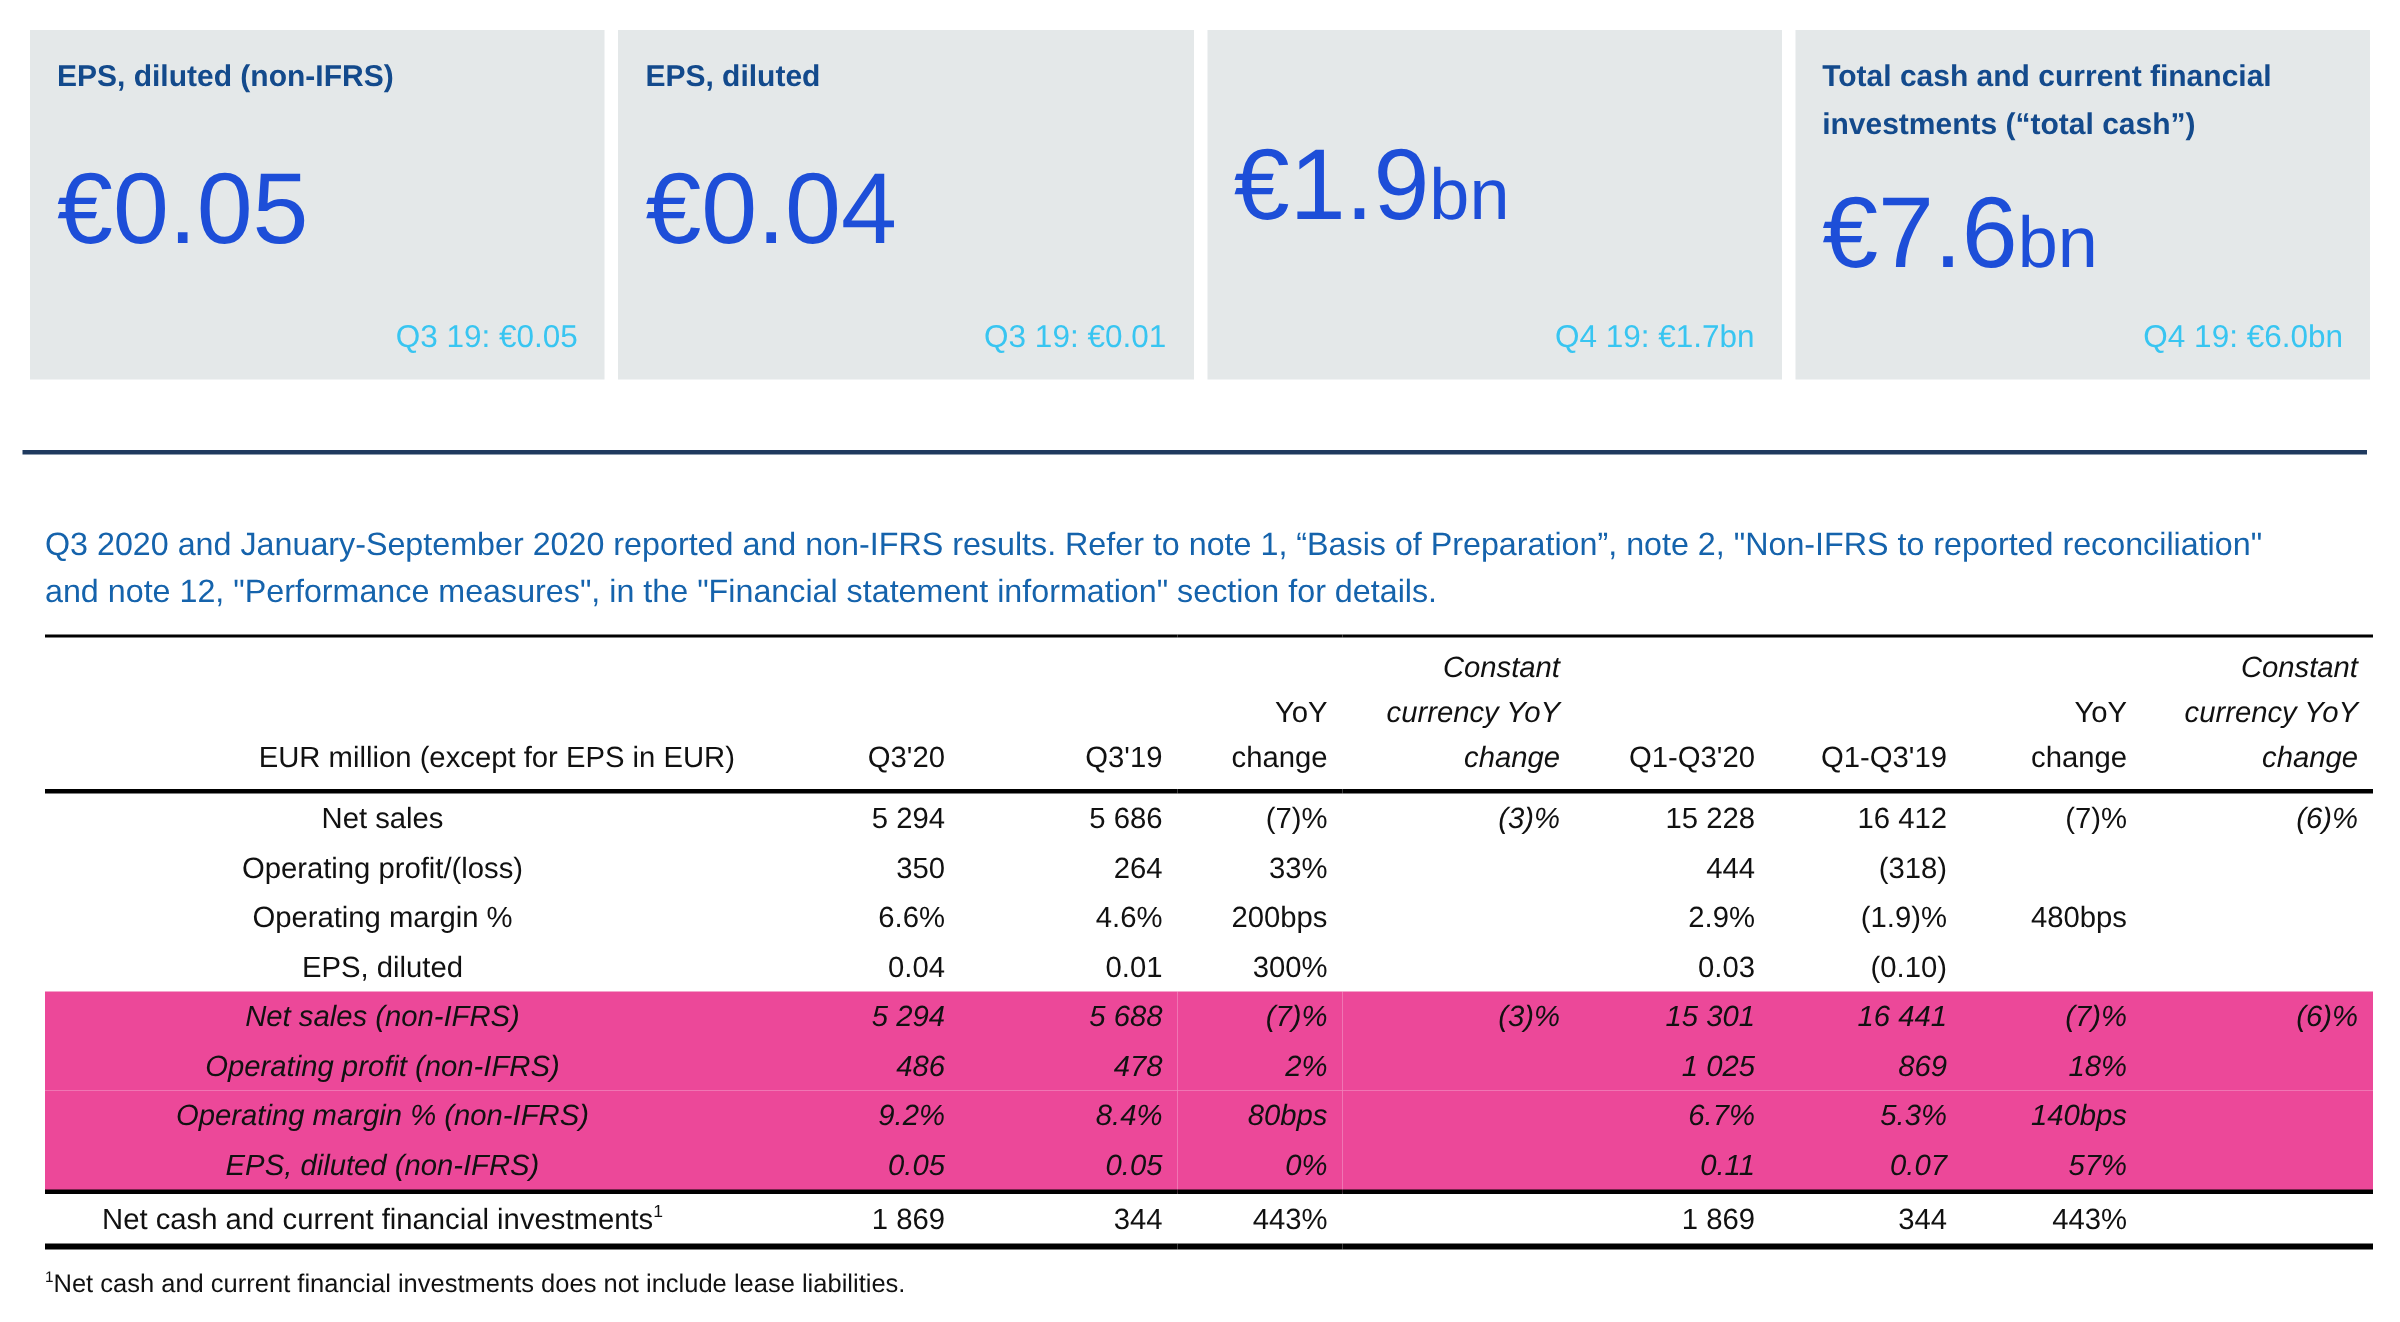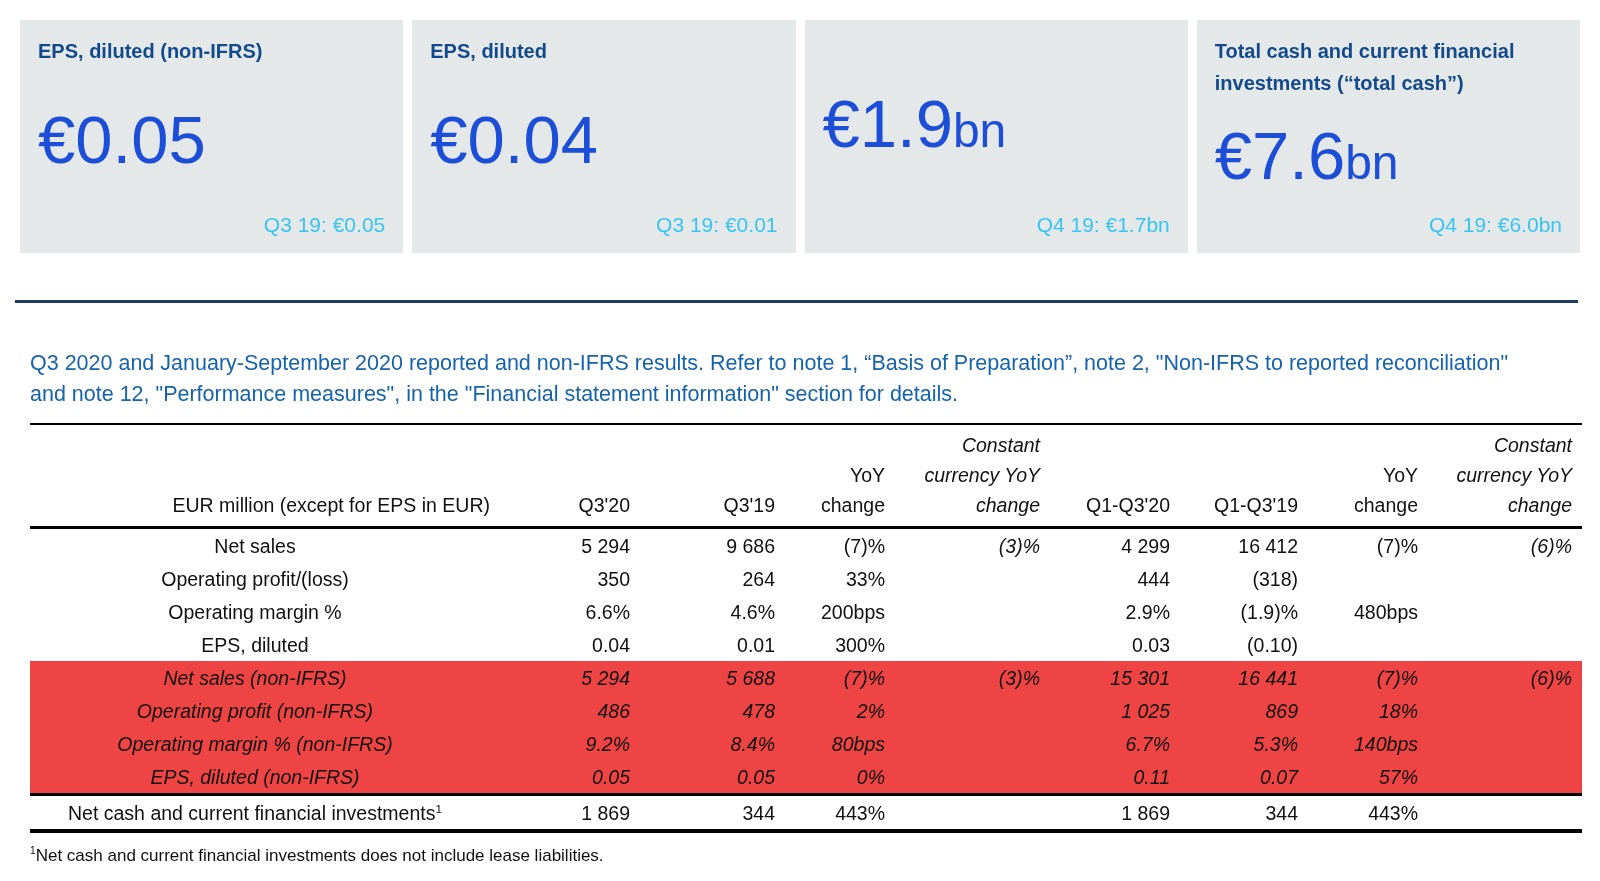--- a/index.html
+++ b/index.html
@@ -83,21 +83,21 @@
   table.results th.left { text-align: right; padding-left: 2px; padding-right: 0; }
   table.results td {
     font-size: 19.5px;
     line-height: 22px;
     padding: 5.5px 10px 5.5px 0;
     white-space: nowrap;
   }
   td.label { text-align: center; padding-left: 2px; padding-right: 0; }
   td.num   { text-align: right; }
   .it      { font-style: italic; }
-  tr.shaded { background: #ef4444; }
+  tr.shaded { background: #ec4899; }
   tr.shaded td { font-style: italic; }
   tr.tborder td { border-top: 3px solid #000; }
   sup { font-size: 60%; vertical-align: super; line-height: 0; }
 
   .footnote {
     margin: 13px 0 0 10px;
     font-size: 17px;
     color: #111;
   }
 </style>
@@ -181,24 +181,24 @@
             <div>Constant</div>
             <div>currency YoY</div>
             <div>change</div>
           </th>
         </tr>
     </thead>
     <tbody>
         <tr>
           <td class="label">Net sales</td>
           <td class="num">5 294</td>
-          <td class="num">9 686</td>
+          <td class="num">5 686</td>
           <td class="num">(7)%</td>
           <td class="num it">(3)%</td>
-          <td class="num">4 299</td>
+          <td class="num">15 228</td>
           <td class="num">16 412</td>
           <td class="num">(7)%</td>
           <td class="num it">(6)%</td>
         </tr>
         <tr>
           <td class="label">Operating profit/(loss)</td>
           <td class="num">350</td>
           <td class="num">264</td>
           <td class="num">33%</td>
           <td class="num it"></td>

